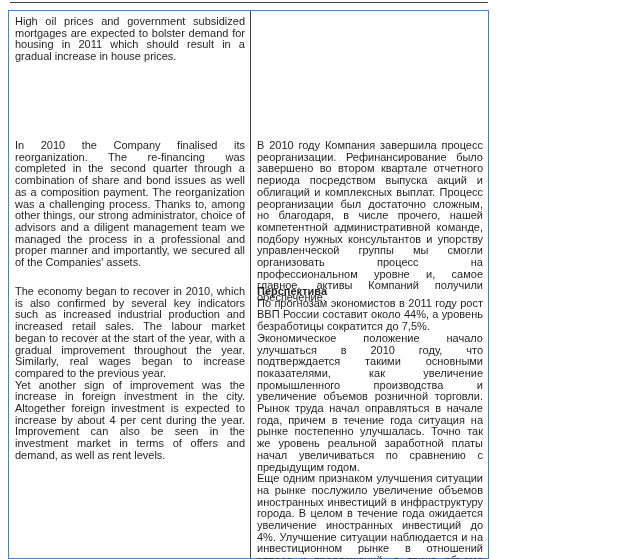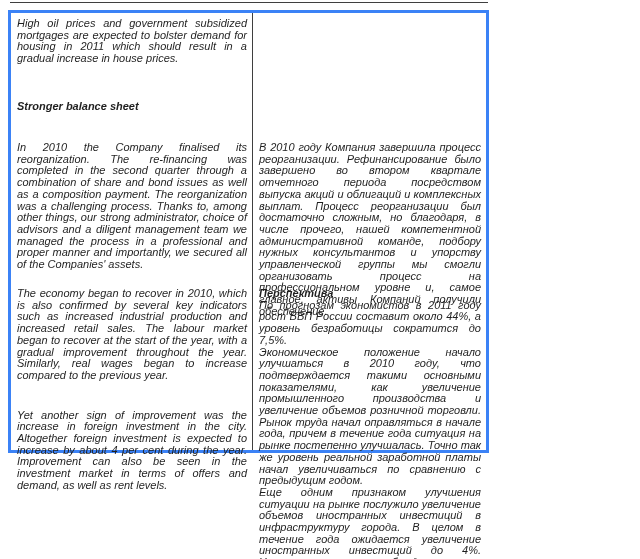--- a/index.html
+++ b/index.html
@@ -17,24 +17,23 @@
   }
   .top-rule {
     position: absolute;
     left: 10px; top: 2px;
     width: 478px; height: 1px;
     background: #3f3f3f;
   }
   .doc-table {
     position: absolute;
     left: 8px; top: 10px;
-    width: 481px; height: 443px;
-    border: 3px solid #3b82f6;
+    width: 481px; height: 549px;
+    border: 1px solid #3b82f6;
     display: flex;
-    font-style: italic;
   }
   .cell {
     position: relative;
     height: 100%;
   }
   .cell-left {
     width: 242px;
     border-right: 1px solid #3f3f3f;
   }
   .cell-right { flex: 1; }
@@ -42,34 +41,33 @@
     position: absolute;
     left: 6px; right: 5px;
   }
   .para { text-align: justify; }
   .heading { font-weight: bold; text-align: left; }
   .pos-p1 { top: 5px; }
   .pos-h1 { top: 88px; }
   .pos-p2 { top: 129px; }
   .pos-sec { top: 275px; }
   .sec .para { margin: 0; }
-  .cell-left .sec .para-last { margin-top: 28px; }
+  .cell-left .sec .para-last { }
 </style>
 </head>
 <body>
 
 <div class="page">
 
   <div class="top-rule"></div>
 
   <div class="doc-table">
 
     <div class="cell cell-left">
       <div class="blk para pos-p1">High oil prices and government subsidized mortgages are expected to bolster demand for housing in 2011 which should result in a gradual increase in house prices.</div>
-      <div class="blk heading pos-h1">Stronger balance sheet</div>
       <div class="blk para pos-p2">In 2010 the Company finalised its reorganization. The re-financing was completed in the second quarter through a combination of share and bond issues as well as a composition payment. The reorganization was a challenging process. Thanks to, among other things, our strong administrator, choice of advisors and a diligent management team we managed the process in a professional and proper manner and importantly, we secured all of the Companies' assets.</div>
       <div class="blk sec pos-sec">
         <div class="para">The economy began to recover in 2010, which is also confirmed by several key indicators such as increased industrial production and increased retail sales. The labour market began to recover at the start of the year, with a gradual improvement throughout the year. Similarly, real wages began to increase compared to the previous year.</div>
         <div class="para para-last">Yet another sign of improvement was the increase in foreign investment in the city. Altogether foreign investment is expected to increase by about 4 per cent during the year. Improvement can also be seen in the investment market in terms of offers and demand, as well as rent levels.</div>
       </div>
     </div>
 
     <div class="cell cell-right">
       <div class="blk para pos-p2">В 2010 году Компания завершила процесс реорганизации. Рефинансирование было завершено во втором квартале отчетного периода посредством выпуска акций и облигаций и комплексных выплат. Процесс реорганизации был достаточно сложным, но благодаря, в числе прочего, нашей компетентной административной команде, подбору нужных консультантов и упорству управленческой группы мы смогли организовать процесс на профессиональном уровне и, самое главное, активы Компаний получили обеспечение.</div>
       <div class="blk sec pos-sec">

